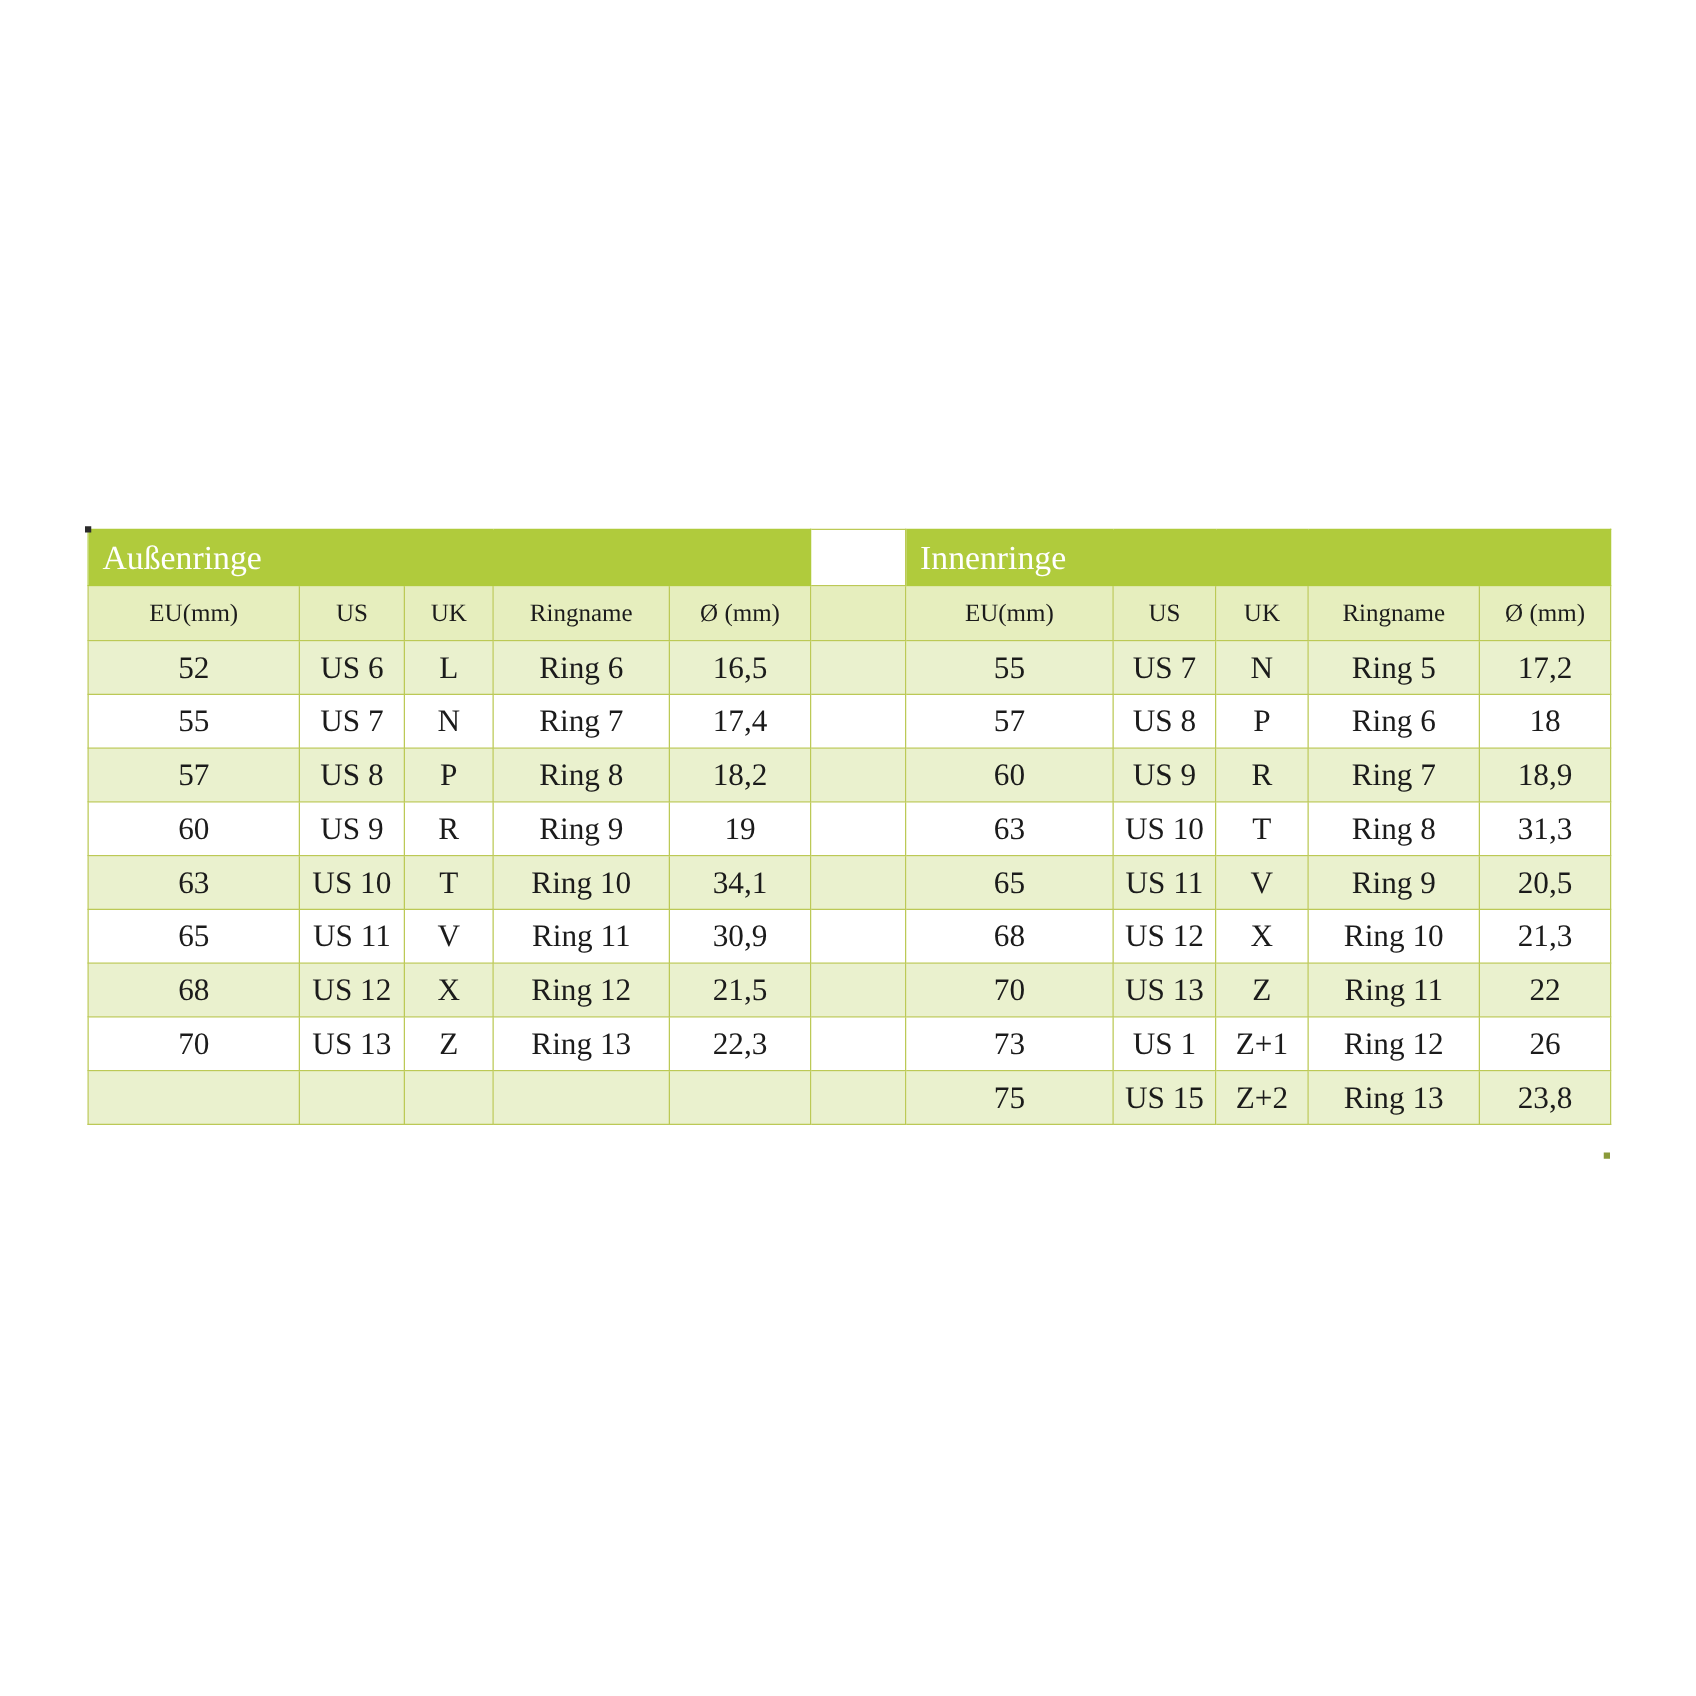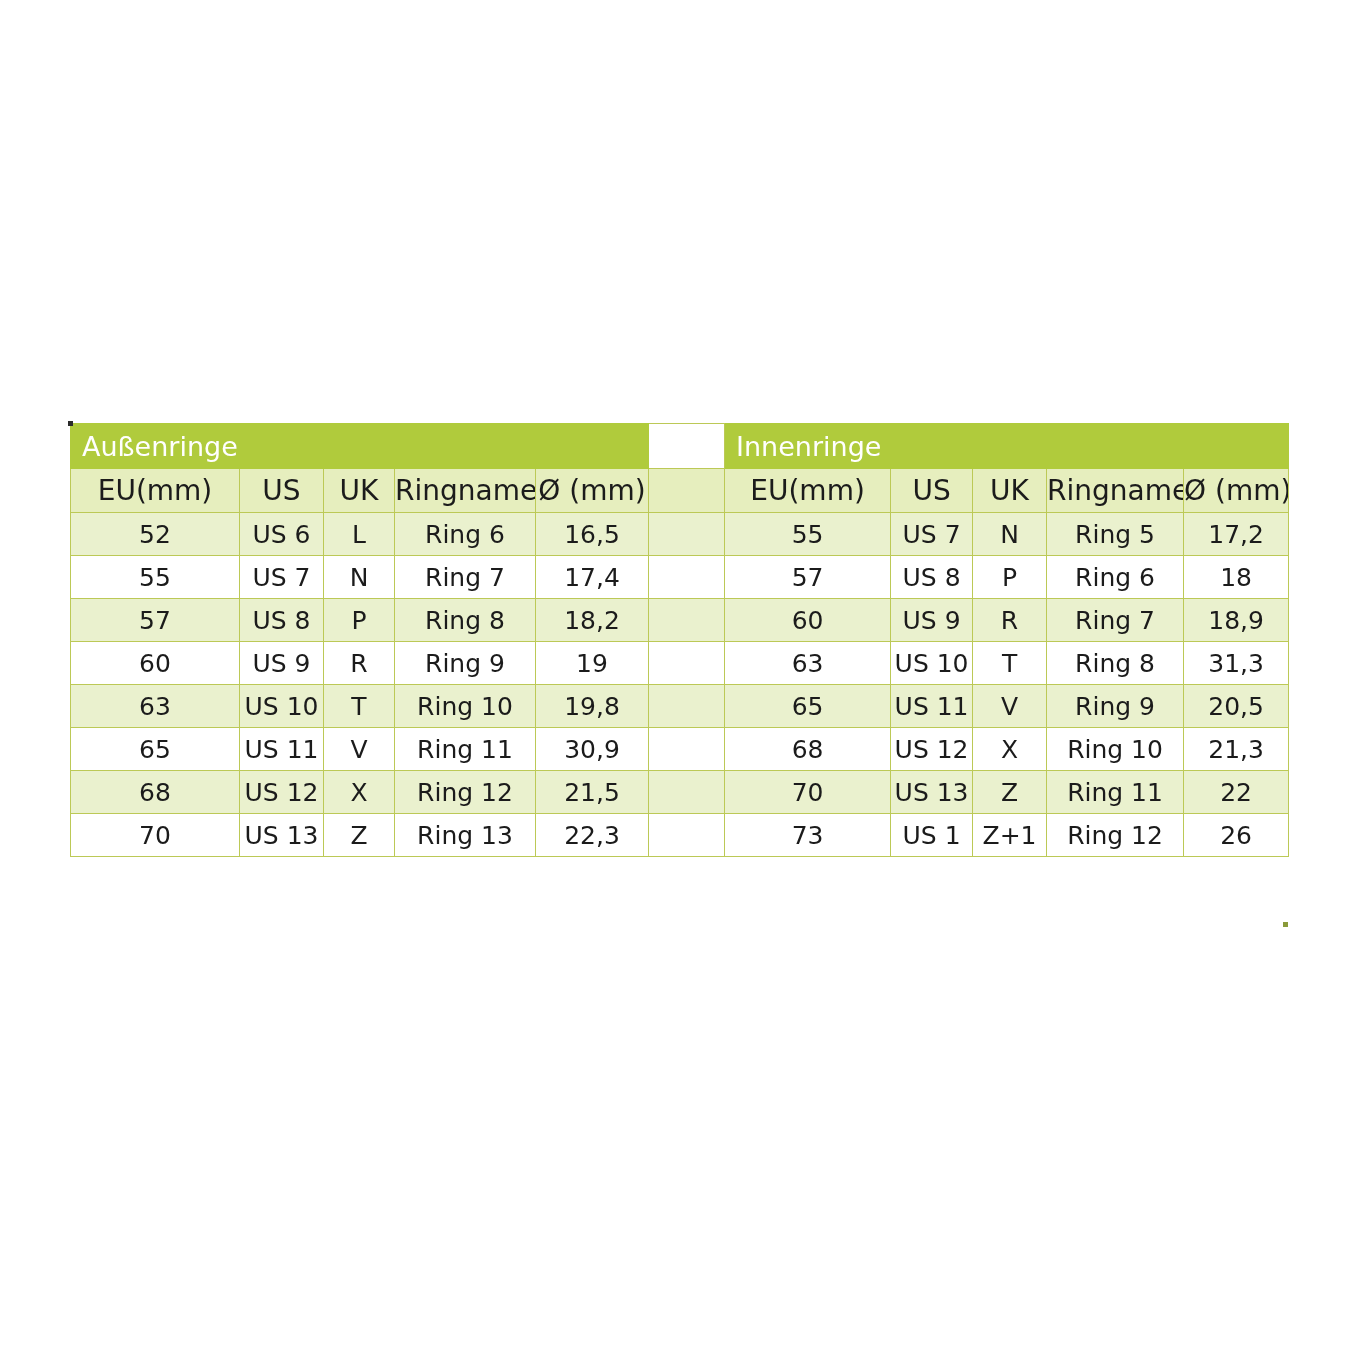--- a/index.html
+++ b/index.html
@@ -14,20 +14,21 @@
     overflow: hidden;
     position: relative;
   }
 
   #canvas {
     position: absolute;
     left: 0;
     top: 0;
     width: 1357px;
     height: 1357px;
+    font-family: Liberation Serif, serif;
   }
 
   
   #tables-wrap {
     position: absolute;
     left: 70px;
     top: 423px;
     width: 1218px;
   }
 
@@ -75,21 +76,21 @@
     border-color: #b0cb3c;
   }
   tr.title-row td.gap-cell {
     background: #ffffff;
     border-color: #bcc956;
   }
 
   tr.head-row td {
     height: 43px;
     background: #e6eebe;
-    font-size: 28px;
+    font-size: 20px;
   }
 
   tr.body-row td {
     height: 42px;
     background: #ffffff;
   }
   tr.body-row.alt td {
     background: #eaf1ce;
   }
 
@@ -199,21 +200,21 @@
             <td>US 10</td>
             <td>T</td>
             <td>Ring 8</td>
             <td>31,3</td>
           </tr>
           <tr class="body-row alt">
             <td>63</td>
             <td>US 10</td>
             <td>T</td>
             <td>Ring 10</td>
-            <td>19,8</td>
+            <td>34,1</td>
             <td class="gap-cell"></td>
             <td>65</td>
             <td>US 11</td>
             <td>V</td>
             <td>Ring 9</td>
             <td>20,5</td>
           </tr>
           <tr class="body-row">
             <td>65</td>
             <td>US 11</td>
@@ -246,20 +247,33 @@
             <td>Z</td>
             <td>Ring 13</td>
             <td>22,3</td>
             <td class="gap-cell"></td>
             <td>73</td>
             <td>US 1</td>
             <td>Z+1</td>
             <td>Ring 12</td>
             <td>26</td>
           </tr>
+          <tr class="body-row alt">
+            <td class="empty-cell"></td>
+            <td class="empty-cell"></td>
+            <td class="empty-cell"></td>
+            <td class="empty-cell"></td>
+            <td class="empty-cell"></td>
+            <td class="gap-cell"></td>
+            <td>75</td>
+            <td>US 15</td>
+            <td>Z+2</td>
+            <td>Ring 13</td>
+            <td>23,8</td>
+          </tr>
         </tbody>
     </table>
 
   </div>
 
   <div class="handle tl"></div>
   <div class="handle br"></div>
 
 </div>
 

